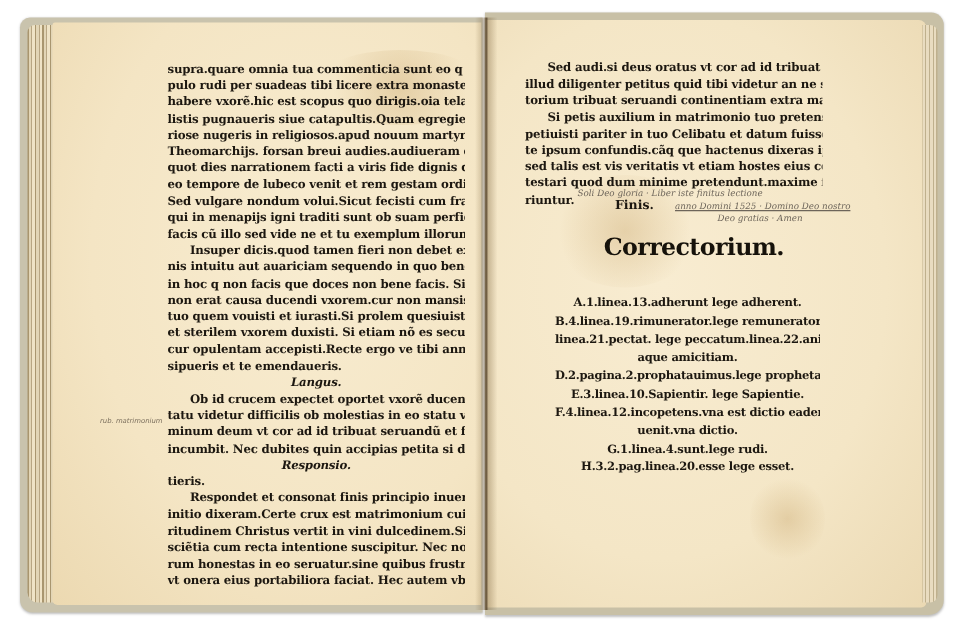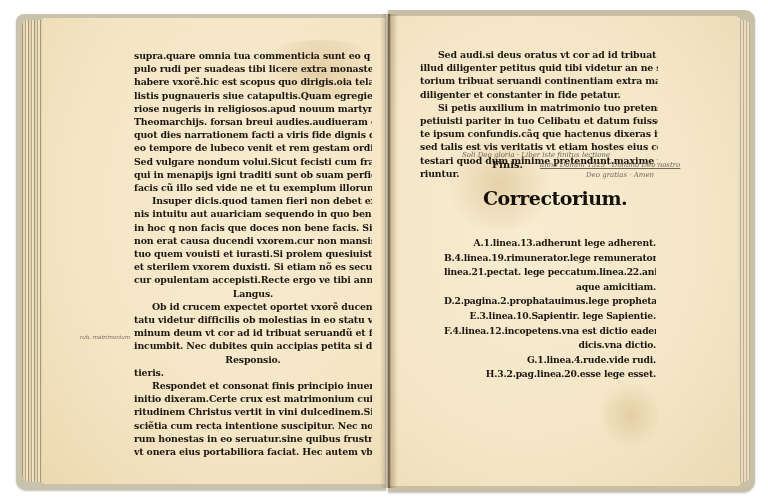--- a/index.html
+++ b/index.html
@@ -49,38 +49,38 @@
   }
   .text-block {
     position:absolute; color:#1c1710;
     font-family:"DejaVu Serif", serif; font-weight:bold;
     font-size:9.4px; line-height:13.2px; letter-spacing:-0.15px;
   }
   .left-text { left:134px; top:49px; width:238px; }
   .right-text { left:420px; top:48px; width:238px; }
   .line { white-space:nowrap; overflow:hidden; text-align:justify; }
   .indent { padding-left:18px; }
-  .heading-center { text-align:center; }
+  .heading-center { text-align:center;font-style:italic; }
   .marginal {
     position:absolute; left:80px; top:334px; color:#7a6e5c;
     font-family:"DejaVu Sans", sans-serif; font-size:5.5px; font-style:italic;
     white-space:nowrap;
   }
   .handwriting {
     position:absolute; color:#6d655a; font-family:"DejaVu Serif", serif;
     font-style:italic; font-size:7px; line-height:10px; white-space:nowrap;
   }
   .finis { position:absolute; left:492px; top:159px; font-weight:bold; font-size:10px; color:#1c1710; }
   .correct-title {
     position:absolute; left:483px; top:187px; width:140px; text-align:right;
     font-family:"DejaVu Serif", serif; font-weight:bold; font-size:19px; color:#16120b; letter-spacing:-0.5px;
   }
   .errata { position:absolute; left:444px; top:236px; width:212px; color:#1c1710;
     font-family:"DejaVu Serif", serif; font-weight:bold; font-size:9.2px; line-height:14.6px; letter-spacing:-0.2px; }
-  .errata .line { text-align:right; }
+  .errata .line { text-align:center; }
 </style>
 </head>
 <body>
 
 <div class="book">
   <div class="cover-left"></div>
   <div class="cover-right"></div>
   <div class="edges-left"></div>
   <div class="page-left"></div>
   <div class="page-right"></div>
@@ -105,61 +105,61 @@
     <div class="line">Sed vulgare nondum volui.Sicut fecisti cum fratribus tuis</div>
     <div class="line">qui in menapijs igni traditi sunt ob suam perfidiam sic etiã</div>
     <div class="line">facis cũ illo sed vide ne et tu exemplum illorum fieri mereatis.</div>
     <div class="line indent">Insuper dicis.quod tamen fieri non debet explende libidi</div>
     <div class="line">nis intuitu aut auariciam sequendo in quo bene loqueris.sed</div>
     <div class="line">in hoc q non facis que doces non bene facis. Si tibi libido.</div>
     <div class="line">non erat causa ducendi vxorem.cur non mansisti in Celibatu</div>
     <div class="line">tuo quem vouisti et iurasti.Si prolem quesiuisti.cur vetulam</div>
     <div class="line">et sterilem vxorem duxisti. Si etiam nõ es secutus auariciam</div>
     <div class="line">cur opulentam accepisti.Recte ergo ve tibi annuncias nisi re</div>
+    <div class="line">sipueris et te emendaueris.</div>
     <div class="line heading-center">Langus.</div>
     <div class="line indent">Ob id crucem expectet oportet vxorẽ ducens. Que si por/</div>
     <div class="line">tatu videtur difficilis ob molestias in eo statu varias.orct do</div>
     <div class="line">minum deum vt cor ad id tribuat seruandũ et ferendũ quod</div>
     <div class="line">incumbit. Nec dubites quin accipias petita si diligenter pe/</div>
     <div class="line heading-center">Responsio.</div>
     <div class="line">tieris.</div>
     <div class="line indent">Respondet et consonat finis principio inueritate. vt ab/</div>
     <div class="line">initio dixeram.Certe crux est matrimonium cuius aque ama/</div>
     <div class="line">ritudinem Christus vertit in vini dulcedinem.Si munda con</div>
     <div class="line">sciẽtia cum recta intentione suscipitur. Nec non fides et mo/</div>
     <div class="line">rum honestas in eo seruatur.sine quibus frustra oratur deus</div>
     <div class="line">vt onera eius portabiliora faciat. Hec autem vbi sunt.ibi et</div>
   </div>
 
   <div class="text-block right-text">
     <div class="line indent">Sed audi.si deus oratus vt cor ad id tribuat &amp;c. Tribule</div>
     <div class="line">illud diligenter petitus quid tibi videtur an ne similiter adiu</div>
     <div class="line">torium tribuat seruandi continentiam extra matrimonium si</div>
-    <div class="line">diligenter et constanter in fide petatur.</div>
     <div class="line indent">Si petis auxilium in matrimonio tuo pretenso.cur non</div>
     <div class="line">petiuisti pariter in tuo Celibatu et datum fuisset tibi. Nonne</div>
     <div class="line">te ipsum confundis.cãq que hactenus dixeras ipse confutas</div>
     <div class="line">sed talis est vis veritatis vt etiam hostes eius cogãtur illam</div>
     <div class="line">testari quod dum minime pretendunt.maxime facere compe/</div>
     <div class="line">riuntur.</div>
   </div>
 
   <div class="finis">Finis.</div>
 
   <div class="handwriting" style="left:462px;top:150px;">Soli Deo gloria · Liber iste finitus lectione</div>
   <div class="handwriting" style="left:540px;top:160px;text-decoration:underline;">anno Domini 1525 · Domino Deo nostro</div>
-  <div class="handwriting" style="left:586px;top:170px;">Deo gratias · Amen</div>
+  <div class="handwriting" style="left:574px;top:170px;">Deo gratias · Amen</div>
 
   <div class="correct-title">Correctorium.</div>
 
   <div class="errata">
     <div class="line">A.1.linea.13.adherunt lege adherent.</div>
     <div class="line">B.4.linea.19.rimunerator.lege remunerator.</div>
     <div class="line">linea.21.pectat. lege peccatum.linea.22.animicitiam.</div>
     <div class="line">aque amicitiam.</div>
     <div class="line">D.2.pagina.2.prophatauimus.lege prophetauimus.</div>
     <div class="line">E.3.linea.10.Sapientir. lege Sapientie.</div>
     <div class="line">F.4.linea.12.incopetens.vna est dictio eadem linea in/</div>
-    <div class="line">dicis.vna dictio.</div>
-    <div class="line">G.1.linea.4.rude.vide rudi.</div>
+    <div class="line">uenit.vna dictio.</div>
+    <div class="line">G.1.linea.4.sunt.lege rudi.</div>
     <div class="line">H.3.2.pag.linea.20.esse lege esset.</div>
   </div>
 </div>
 
 </body></html>

